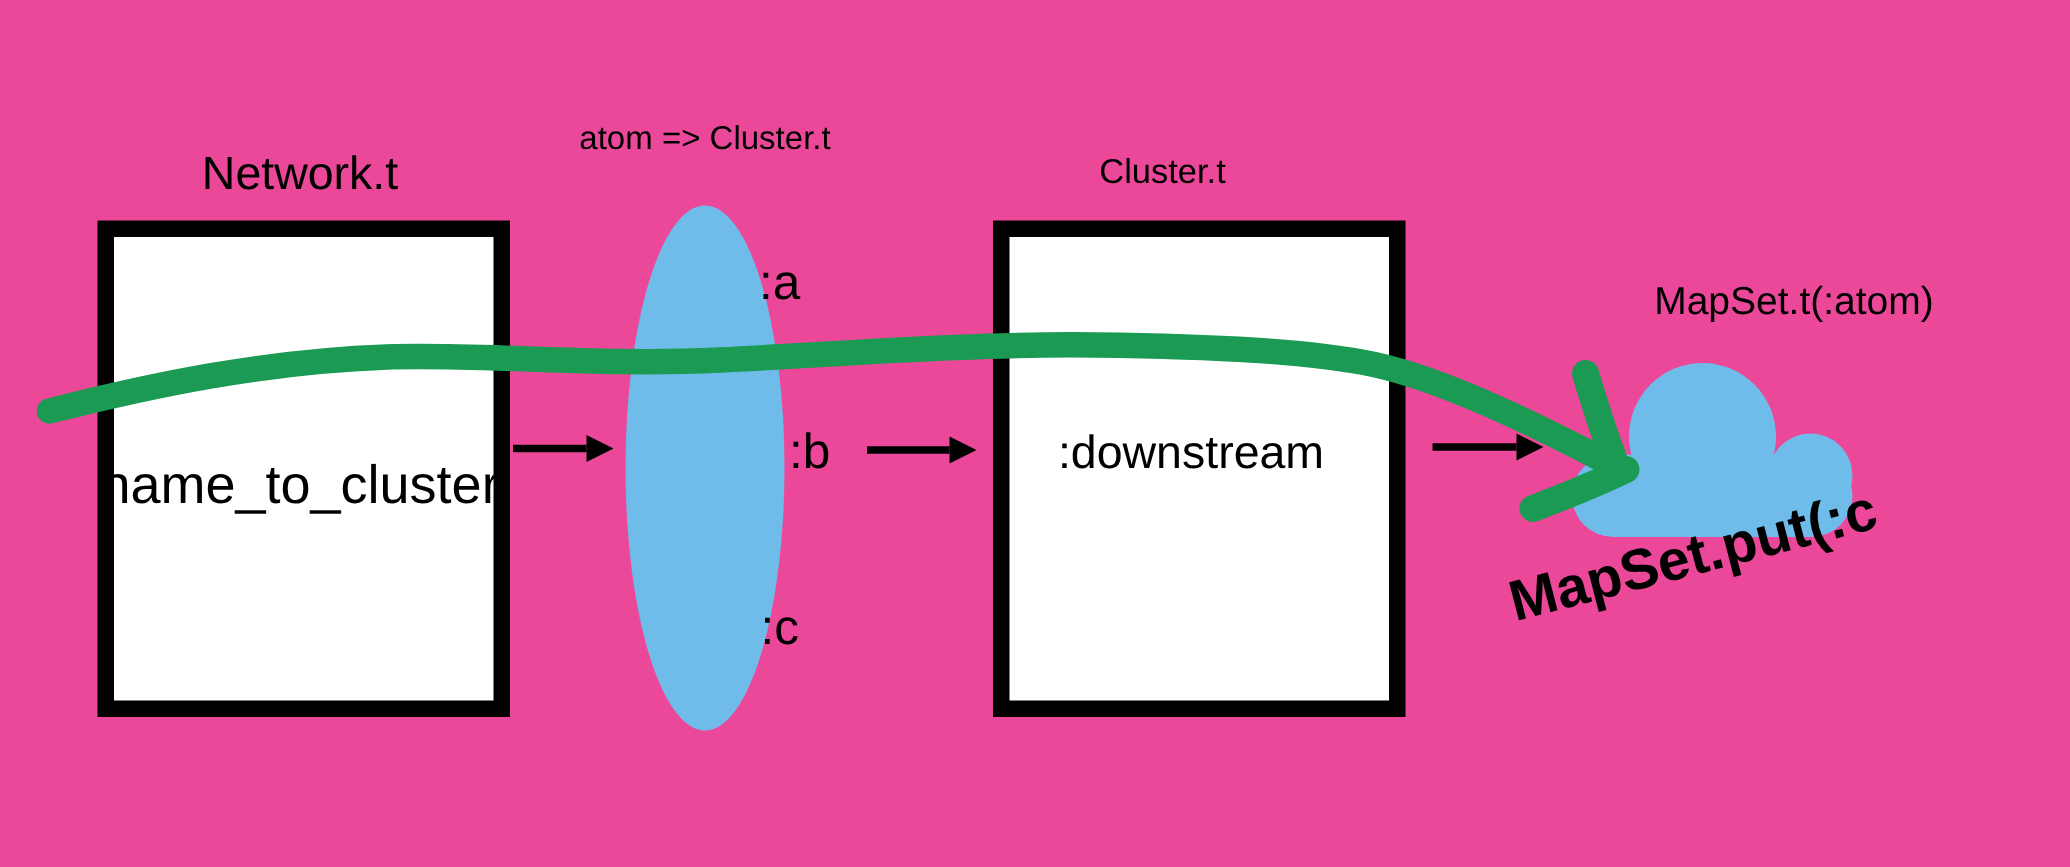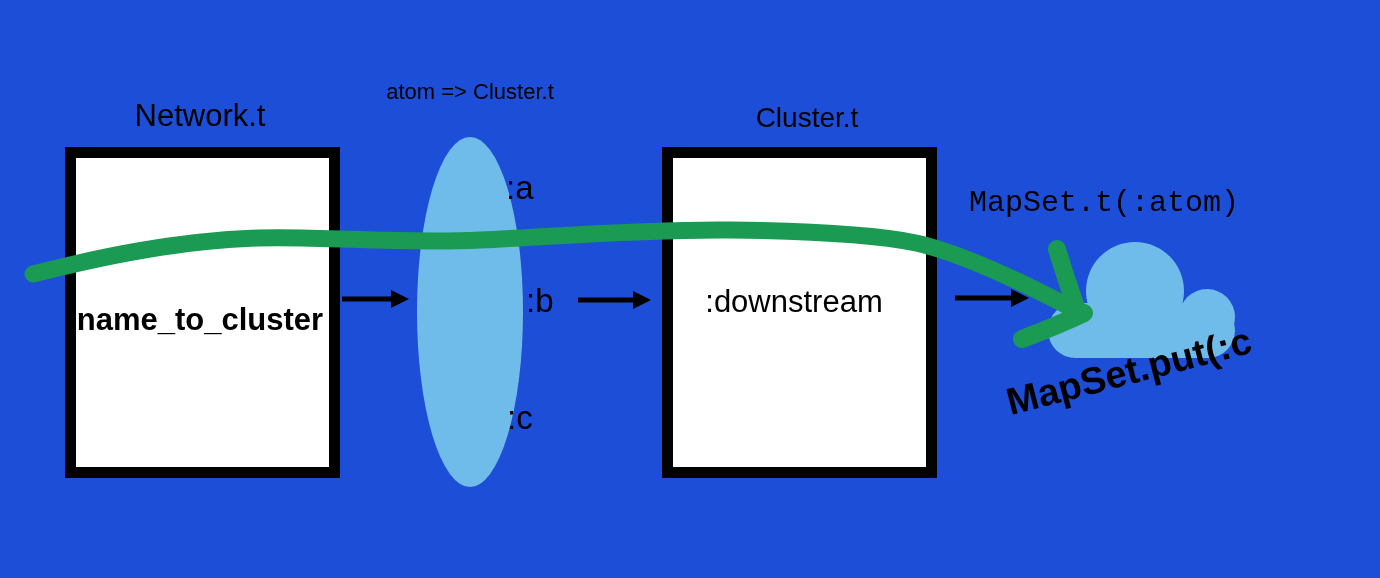--- a/index.html
+++ b/index.html
@@ -1,35 +1,35 @@
 <!DOCTYPE html>
 <html style="--blue: #6fbceb; --green: #1a9a52; --ink: #000000;"><head>
 <meta charset="utf-8">
 <style>
   html,body { margin:0; padding:0; background:#ffffff; }
   .canvas {
     position:relative;
     width:1380px; height:578px;
-    background:#1d4ed8;
+    background:#ec4899;
     overflow:hidden;
     font-family:"Liberation Sans", sans-serif;
     color:#000;
   }
   .layer { position:absolute; left:0; top:0; width:1380px; height:578px; }
   .shapes { z-index:1; }
   .ink    { z-index:3; }
   .label  { position:absolute; z-index:2; line-height:1.2; white-space:nowrap; }
   .ctr    { text-align:center; }
 
   #t-network { left:65px;  top:97px;  width:270px; font-size:31px; }
   #t-map     { left:330px; top:79px;  width:280px; font-size:22px; }
-  #t-cluster { left:670px; top:101px; width:274px; font-size:28px; }
-  #t-mapset  { left:968px;top:185px; width:272px; font-size:30px;font-family:Liberation Mono, monospace; }
+  #t-cluster { left:638px; top:101px; width:274px; font-size:23px; }
+  #t-mapset  { left:1060px;top:185px; width:272px; font-size:26px; }
 
-  #f-network { left:65px;  top:301px; width:270px; font-size:31px;font-weight:bold; }
+  #f-network { left:65px;  top:301px; width:270px; font-size:36px; }
   #f-cluster { left:663px; top:283px; width:262px; font-size:31px; }
 
   #k-a { left:506px; top:168px; font-size:33px; }
   #k-b { left:526px; top:281px; font-size:33px; }
   #k-c { left:507px; top:398px; font-size:33px; }
 
   #annot {
     left:1012px; top:383px;
     font-size:38px; font-weight:bold; line-height:1;
     transform:rotate(-14.5deg);

